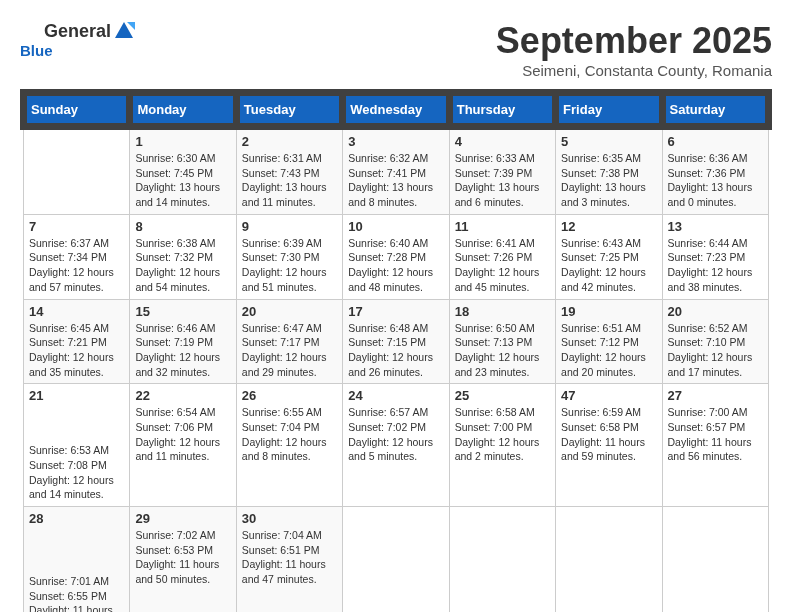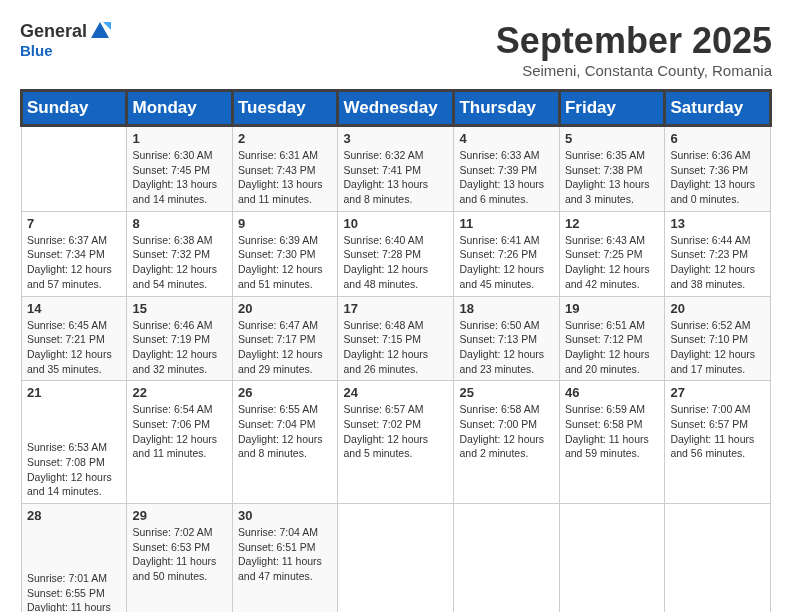--- a/index.html
+++ b/index.html
@@ -38,23 +38,23 @@
       border-collapse: collapse;
       font-size: 11px;
     }
     thead tr {
       background-color: #1565c0;
       color: #fff;
     }
     thead th {
       padding: 6px 4px;
       text-align: left;
-      font-size: 17px;
+      font-size: 13px;
       font-weight: bold;
-      border: 3px solid #404040;
+      border: 7px solid #404040;
     }
     tbody tr {
       vertical-align: top;
     }
     tbody td {
       border: 1px solid #ccc;
       padding: 4px 5px;
       height: 80px;
       vertical-align: top;
       color: #333;
@@ -80,21 +80,21 @@
       background: #fff;
     }
   </style>
 </head>
 <body>
 
 <div class="header">
   <div class="logo">
     <div>
       <div style="display:flex;align-items:center;">
-        <span class="logo-general" style="font-size:18px;font-weight:bold;color:#333;">General</span>
+        <span class="logo-general" style="font-size:18px;font-weight:bold;color:#333;margin-left:24px;">General</span>
         <svg width="22" height="22" viewBox="0 0 22 22" style="margin-left:2px;">
           <polygon points="11,2 20,18 2,18" fill="#1565c0"></polygon>
           <polygon points="14,2 22,10 22,2" fill="#42a5f5"></polygon>
         </svg>
       </div>
       <div style="font-size:15px;font-weight:bold;color:#1565c0;">Blue</div>
     </div>
   </div>
   <div class="title-block">
     <div class="month-title">September 2025</div>
@@ -292,21 +292,21 @@
 and 5 minutes.</div>
         </td>
         <td>
           <span class="day-number">25</span>
           <div class="cell-content" style="white-space: pre-line;">Sunrise: 6:58 AM
 Sunset: 7:00 PM
 Daylight: 12 hours
 and 2 minutes.</div>
         </td>
         <td>
-          <span class="day-number">46</span>
+          <span class="day-number">47</span>
           <div class="cell-content" style="white-space: pre-line;">Sunrise: 6:59 AM
 Sunset: 6:58 PM
 Daylight: 11 hours
 and 59 minutes.</div>
         </td>
         <td>
           <span class="day-number">27</span>
           <div class="cell-content" style="white-space: pre-line;">Sunrise: 7:00 AM
 Sunset: 6:57 PM
 Daylight: 11 hours

